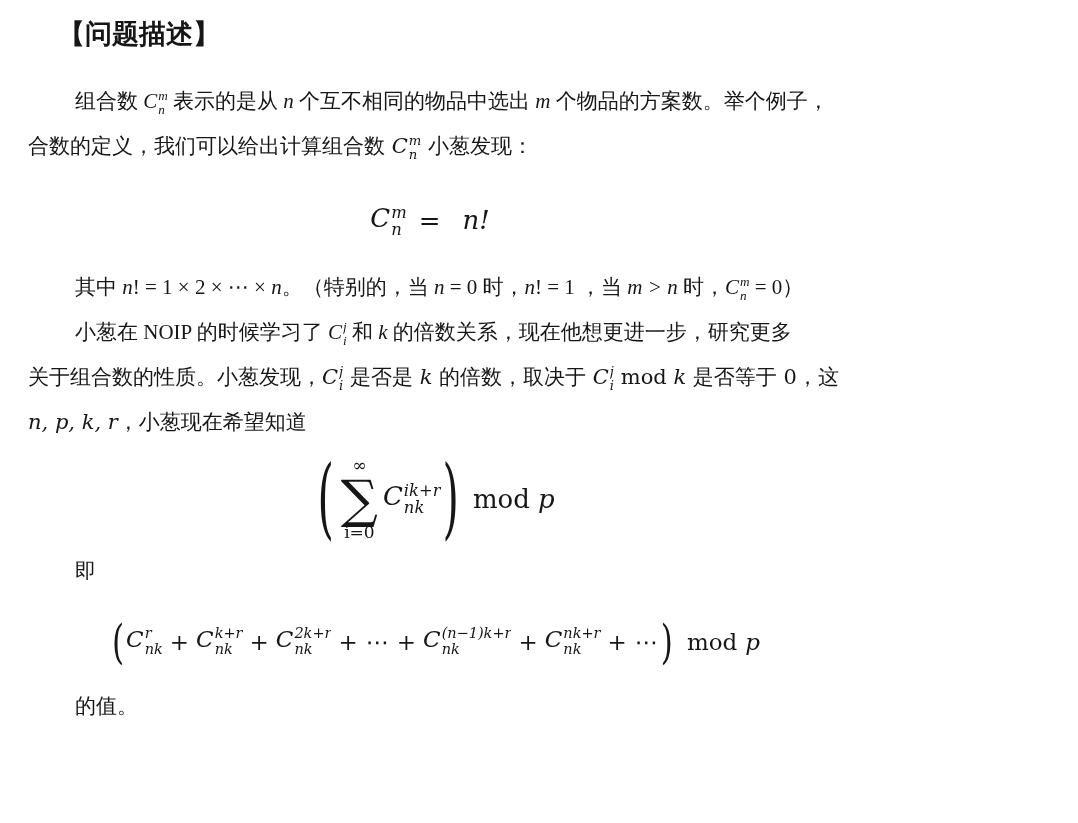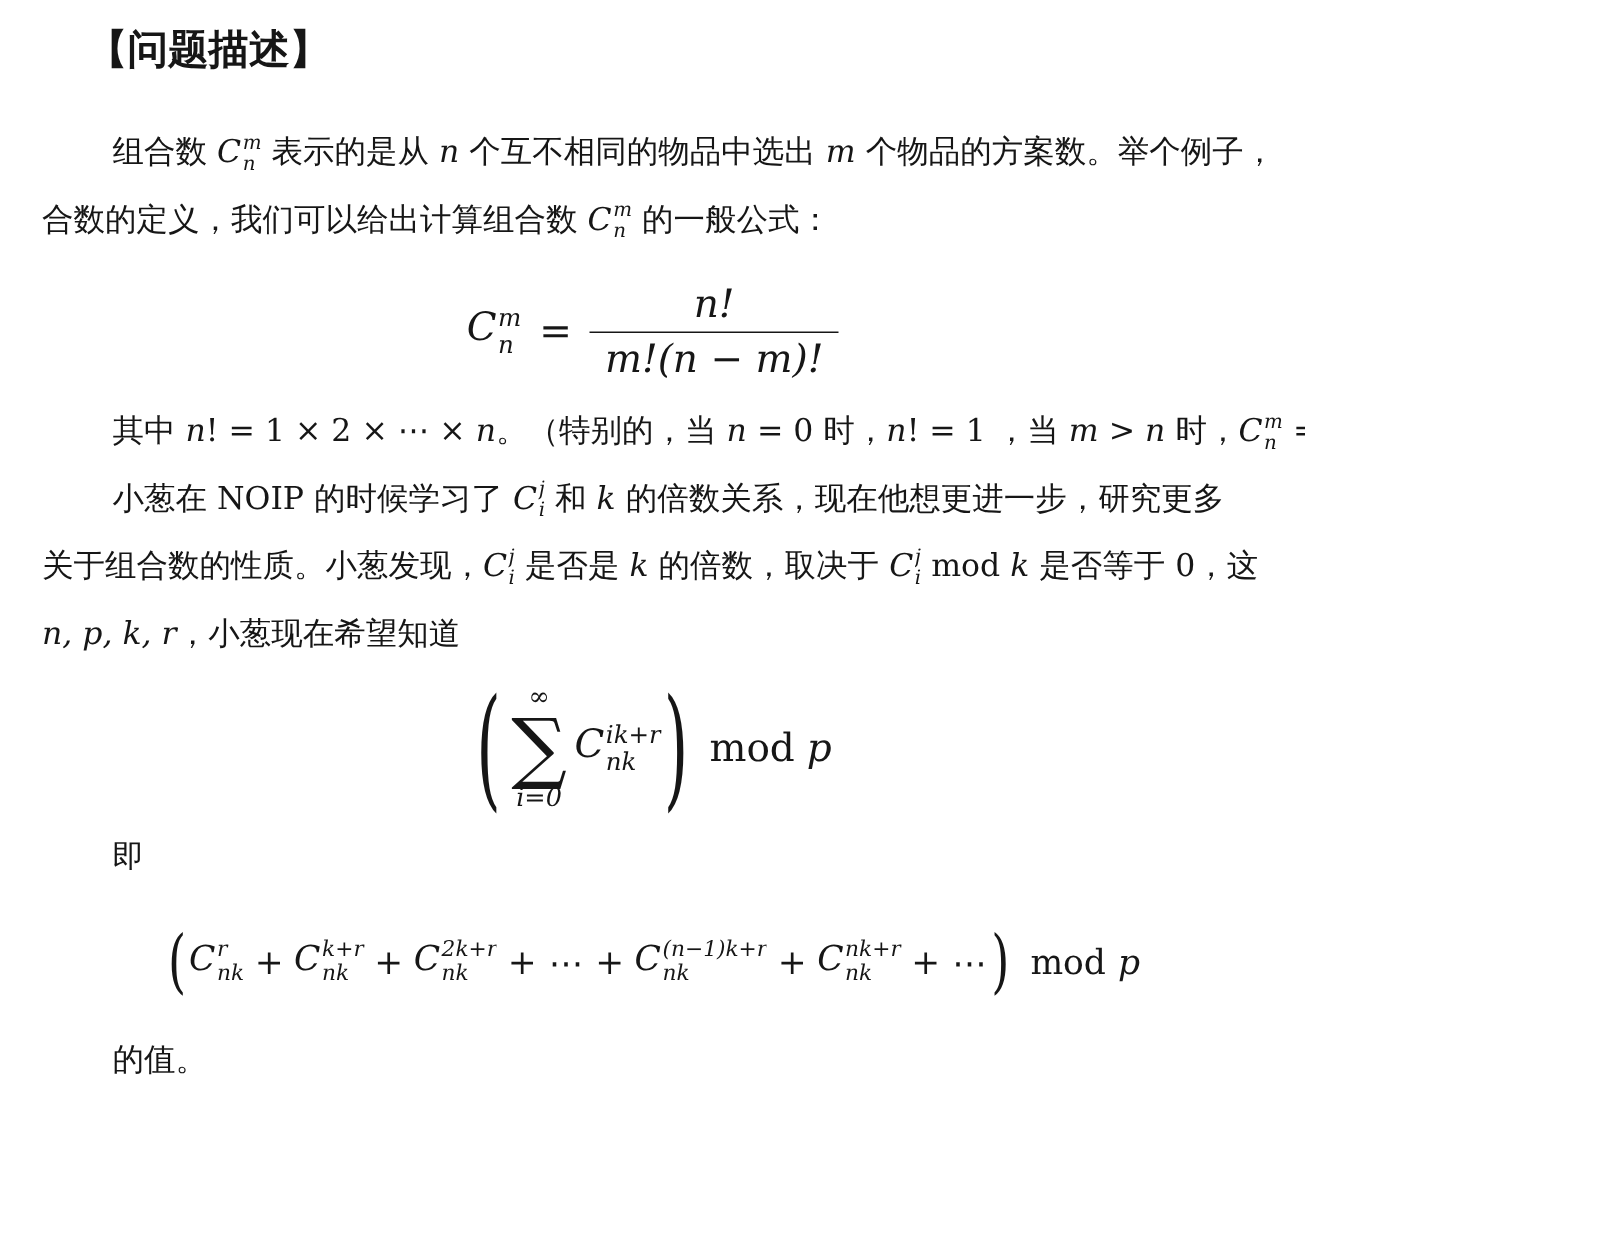--- a/index.html
+++ b/index.html
@@ -5,62 +5,61 @@
   html,body{margin:0;padding:0;background:#ffffff;}
   .page{
     position:relative;width:870px;height:823px;background:#ffffff;color:#161616;
     font-family:"DejaVu Serif","Liberation Serif",serif;overflow:hidden;
   }
   .heading{
     margin:16px 0 0 58px;font-family:"DejaVu Sans","Liberation Sans",sans-serif;
     font-weight:700;font-size:27px;line-height:1.3;
   }
   .tl{margin-left:28px;margin-right:24px;font-size:21px;line-height:45px;white-space:nowrap;}
-  .indent{text-indent:47px;}
+  .indent{text-indent:47px;font-family:Liberation Serif, serif;}
   .mt-intro{margin-top:28px;}
   .mi{font-style:italic;}
   
   .mstack{white-space:nowrap;}
   .scripts{display:inline-block;overflow:hidden;vertical-align:-0.45em;margin-left:1px;text-indent:0;}
   .scripts .msup,.scripts .msub{display:block;font-size:0.63em;line-height:1.08;font-style:italic;text-align:left;}
   
   .df{display:flex;justify-content:center;align-items:center;}
   .df1{height:88px;margin-top:8px;font-size:26px;gap:12px;}
   .frac{display:inline-block;text-align:center;vertical-align:middle;}
   .frac .num{display:block;padding:0 10px 3px;font-style:italic;}
   .frac .den{display:block;border-top:1.6px solid currentColor;padding:3px 10px 0;font-style:italic;}
   .df2{height:100px;margin-top:4px;font-size:26px;}
   .sum{display:flex;flex-direction:column;align-items:center;line-height:1;margin:0 5px;}
   .sum-top{font-size:17px;margin-bottom:3px;}
   .sum-sigma{font-size:52px;line-height:0.85;}
-  .sum-bottom{font-size:17px;margin-top:3px;font-style:italic;}
+  .sum-bottom{font-size:17px;margin-top:3px;}
   .xl-paren{display:inline-block;font-size:42px;transform:scaleY(2.1);line-height:1;margin:0 2px;}
   .df3{height:64px;margin-top:16px;font-size:23px;}
   .l-paren{display:inline-block;font-size:31px;transform:scaleY(1.5);line-height:1;margin:0 2px;}
   .mbin{margin:0 7px;}
   .cdots{margin:0 1px;}
   .mod{margin-left:12px;}
   .modp{font-style:italic;margin-left:8px;}
 </style>
 </head>
 <body>
 
 <div class="page">
 
   <div class="heading">【问题描述】</div>
 
   <div class="tl indent mt-intro"><span>组合数 </span><span class="mstack"><span class="mi">C</span><span class="scripts"><span class="msup">m</span><span class="msub">n</span></span></span><span> 表示的是从 </span><span class="mi">n</span><span> 个互不相同的物品中选出 </span><span class="mi">m</span><span> 个物品的方案数。举个例子，</span></div>
-  <div class="tl"><span>合数的定义，我们可以给出计算组合数 </span><span class="mstack"><span class="mi">C</span><span class="scripts"><span class="msup">m</span><span class="msub">n</span></span></span><span> 的一般公式：</span></div>
+  <div class="tl"><span>合数的定义，我们可以给出计算组合数 </span><span class="mstack"><span class="mi">C</span><span class="scripts"><span class="msup">m</span><span class="msub">n</span></span></span><span> 小葱发现：</span></div>
 
   <div class="df df1">
     <span class="mstack"><span class="mi">C</span><span class="scripts"><span class="msup">m</span><span class="msub">n</span></span></span>
     <span>=</span>
     <span class="frac">
       <span class="num">n!</span>
-      <span class="den">m!(n − m)!</span>
     </span>
   </div>
 
   <div class="tl indent"><span>其中 </span><span class="mi">n</span><span>! = 1 × 2 × ⋯ × </span><span class="mi">n</span><span>。（特别的，当 </span><span class="mi">n</span><span> = 0 时，</span><span class="mi">n</span><span>! = 1 ，当 </span><span class="mi">m &gt; n</span><span> 时，</span><span class="mstack"><span class="mi">C</span><span class="scripts"><span class="msup">m</span><span class="msub">n</span></span></span><span> = 0）</span></div>
 
   <div class="tl indent"><span>小葱在 NOIP 的时候学习了 </span><span class="mstack"><span class="mi">C</span><span class="scripts"><span class="msup">j</span><span class="msub">i</span></span></span><span> 和 </span><span class="mi">k</span><span> 的倍数关系，现在他想更进一步，研究更多</span></div>
   <div class="tl"><span>关于组合数的性质。小葱发现，</span><span class="mstack"><span class="mi">C</span><span class="scripts"><span class="msup">j</span><span class="msub">i</span></span></span><span> 是否是 </span><span class="mi">k</span><span> 的倍数，取决于 </span><span class="mstack"><span class="mi">C</span><span class="scripts"><span class="msup">j</span><span class="msub">i</span></span></span><span> mod </span><span class="mi">k</span><span> 是否等于 0，这</span></div>
   <div class="tl"><span class="mi">n, p, k, r</span><span>，小葱现在希望知道</span></div>
 
   <div class="df df2">

